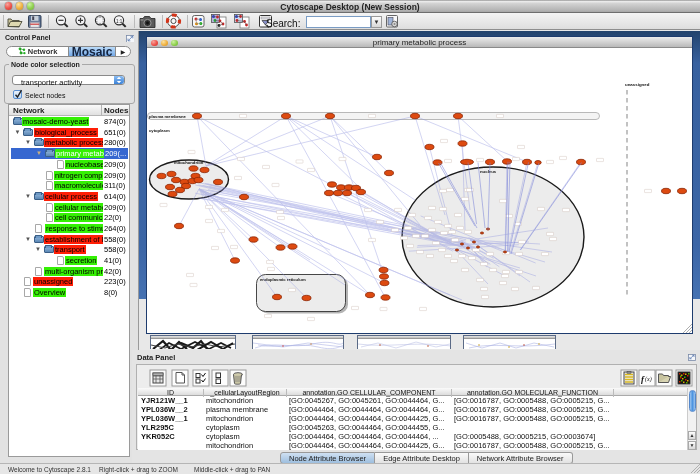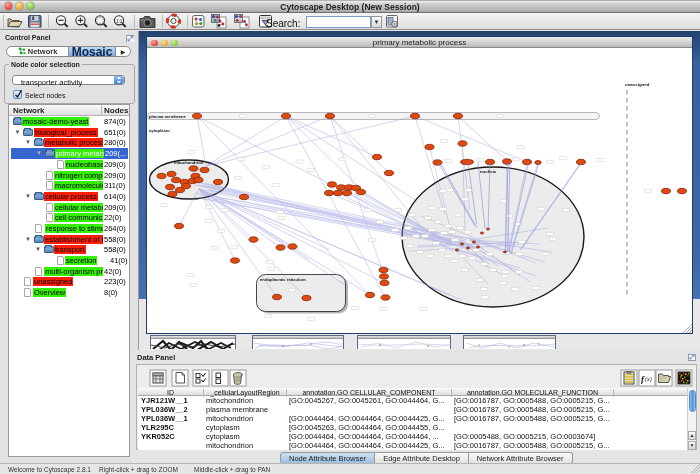--- a/index.html
+++ b/index.html
@@ -311,21 +311,21 @@
           </div>
       <div class="trow" style="top:139px;">
             <span class="ticon" style="left:25px; top:1.5px; font-size:6px; color:#555;">▼</span>
             <span class="ticon fold" style="left:34px;"></span>
             <span class="lbl r" style="left:44px; color:#000; max-width:49px;">transport</span>
             <span class="num" style="left:94px; color:#000;">558(0)</span>
           </div>
       <div class="trow" style="top:150px;">
             <span class="ticon filei" style="left:47px;"></span>
             <span class="lbl g" style="left:55px; color:#000; max-width:38px;">secretion</span>
-            <span class="num" style="left:100px; color:#000;text-align:right;">41(0)</span>
+            <span class="num" style="left:94px; color:#000;text-align:right;">41(0)</span>
           </div>
       <div class="trow" style="top:161px;">
             <span class="ticon filei" style="left:25px;"></span>
             <span class="lbl g" style="left:34px; color:#000; max-width:59px;">multi-organism pro</span>
             <span class="num" style="left:94px; color:#000;">42(0)</span>
           </div>
       <div class="trow" style="top:171px;">
             <span class="ticon filei" style="left:14px;"></span>
             <span class="lbl r" style="left:23px; color:#000; max-width:70px;">unassigned</span>
             <span class="num" style="left:94px; color:#000;">223(0)</span>
@@ -889,20 +889,21 @@
         <div id="drows">
         <div class="drow" style="top:8px;">
               <div style="left:3px; width:62px; font-weight:bold;">YJR121W__1</div>
               <div style="left:68px; width:80px;">mitochondrion</div>
               <div style="left:151px; width:162px;">[GO:0045267, GO:0045261, GO:0044464, G...</div>
               <div style="left:316px; width:170px;">[GO:0016787, GO:0005488, GO:0005215, G...</div>
             </div>
         <div class="drow" style="top:17px;">
               <div style="left:3px; width:62px; font-weight:bold;">YPL036W__2</div>
               <div style="left:68px; width:80px;">plasma membrane</div>
+              <div style="left:151px; width:162px;">[GO:0044464, GO:0044464, GO:0044464, G...</div>
               <div style="left:316px; width:170px;">[GO:0016787, GO:0005488, GO:0005215, G...</div>
             </div>
         <div class="drow" style="top:26px;">
               <div style="left:3px; width:62px; font-weight:bold;">YPL036W__1</div>
               <div style="left:68px; width:80px;">mitochondrion</div>
               <div style="left:151px; width:162px;">[GO:0044464, GO:0044464, GO:0044425, G...</div>
               <div style="left:316px; width:170px;">[GO:0016787, GO:0005488, GO:0005215, G...</div>
             </div>
         <div class="drow" style="top:35px;">
               <div style="left:3px; width:62px; font-weight:bold;">YLR295C</div>

